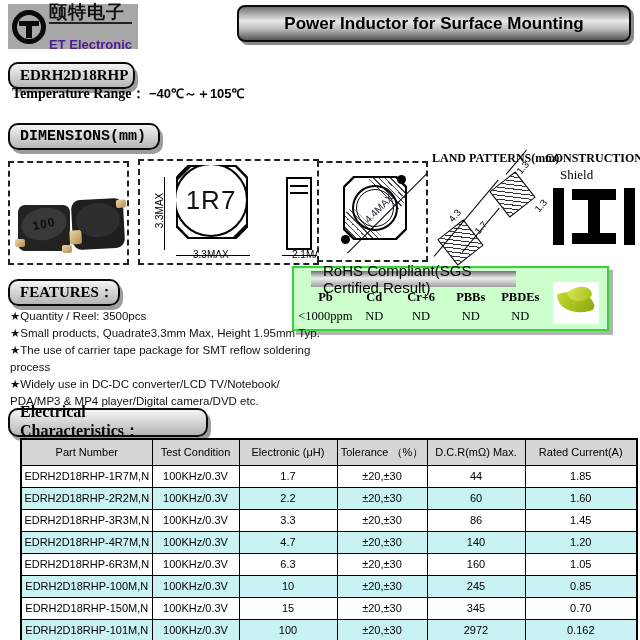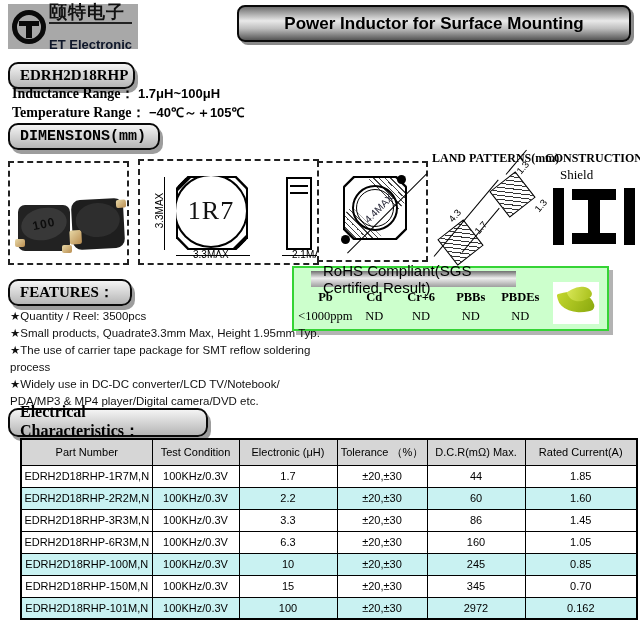--- a/index.html
+++ b/index.html
@@ -6,34 +6,34 @@
   body { background:#e8e8e8; font-family:"Liberation Sans", sans-serif; }
   .page { position:relative; width:640px; height:640px; background:#ffffff; overflow:hidden; margin:0 auto; }
 
   
   .logo { position:absolute; left:8px; top:4px; width:130px; height:45px; background:#a8a8a8; display:flex; align-items:center; padding:2px 4px; }
   .logo-circle { position:relative; width:34px; height:34px; border:5px solid #0a0a0a; border-radius:50%; flex:0 0 auto; }
   .logo-circle::before { content:""; position:absolute; left:2px; top:6px; width:20px; height:5px; background:#0a0a0a; }
   .logo-circle::after { content:""; position:absolute; left:9px; top:9px; width:6px; height:14px; background:#0a0a0a; }
   .logo-txt { margin-left:3px; line-height:1; }
   .logo-cn { font-size:18px; font-weight:bold; color:#111; letter-spacing:1px; border-bottom:2px solid #222; padding-bottom:1px; }
-  .logo-en { font-size:13px; font-weight:bold; color:#0f172a; margin-top:14px; }
+  .logo-en { font-size:13px; font-weight:bold; color:#4c1d95; margin-top:14px; }
 
   .title-bar { position:absolute; left:237px; top:5px; width:394px; height:37px; border:2px solid #0a0a0a; border-radius:8px;
     background:linear-gradient(180deg,#6f6f6f 0%,#e9e9e9 42%,#bdbdbd 66%,#565656 100%);
     box-shadow:3px 3px 0 #8a8a8a; display:flex; align-items:center; justify-content:center;
     font-weight:bold; font-size:17px; color:#000; }
 
   .badge { position:absolute; border:2px solid #0a0a0a; border-radius:10px;
     background:linear-gradient(180deg,#f4f4f4,#b5b5b5); box-shadow:3px 4px 0 #9d9d9d;
     display:flex; align-items:center; padding:0 10px;
     font-family:"Liberation Serif", serif; font-weight:bold; color:#000; }
   .badge-part  { left:8px;  top:54px;  width:127px; height:27px; font-size:15px;margin-top:8px; }
   .badge-dim   { left:8px;  top:123px; width:152px; height:27px; font-size:15px;font-family:Liberation Mono, monospace; }
-  .badge-feat  { left:8px;  top:279px; width:124px; height:27px; font-size:15px; }
+  .badge-feat  { left:8px;  top:279px; width:112px; height:27px; font-size:15px; }
   .badge-elec  { left:8px;  top:408px; width:200px; height:29px; font-size:16px; }
 
   .specs { position:absolute; left:12px; top:84px; font-family:"Liberation Serif", serif; font-weight:bold; font-size:14px; line-height:19px; color:#000; }
   .specs .val { font-family:"Liberation Sans", sans-serif; font-size:13px; }
 
   
   .dashbox { position:absolute; border:2px dashed #222; background:#fff; }
   .box-photo   { left:8px;   top:161px; width:121px; height:104px; }
   .box-drawing { left:138px; top:159px; width:181px; height:106px; }
   .box-diamond { left:317px; top:161px; width:111px; height:101px; }
@@ -45,21 +45,21 @@
     transform:rotate(-12deg); }
   .ind2 { position:absolute; left:62px; top:36px; width:52px; height:50px; background:#1e1e1e; border-radius:9px; transform:rotate(-3deg); }
   .ind2 .face { position:absolute; left:4px; top:4px; right:4px; bottom:12px; background:#2e2e2e; border-radius:50%; }
   .pin { position:absolute; width:10px; height:8px; background:linear-gradient(135deg,#e8d9a8,#b98c4f); border-radius:2px; }
 
   
   .oct { position:absolute; background:#000;
     clip-path:polygon(16% 0,84% 0,100% 16%,100% 84%,84% 100%,16% 100%,0 84%,0 16%); }
   .oct-in { position:absolute; inset:2px; background:#fff;
     clip-path:polygon(16% 0,84% 0,100% 16%,100% 84%,84% 100%,16% 100%,0 84%,0 16%); }
-  .tv { left:36px; top:15px; width:72px; height:74px;font-family:Liberation Serif, serif; }
+  .tv { left:36px; top:4px; width:72px; height:74px; }
   .tv-circle { position:absolute; left:-2px; top:-2px; width:74px; height:74px; border:2px solid #000; border-radius:50%;
     background:#fff; display:flex; align-items:center; justify-content:center;
     font-size:26px; color:#111; letter-spacing:1px; }
   .tri-tl { position:absolute; left:2px; top:2px; width:0; height:0; border-top:13px solid #000; border-right:13px solid transparent; z-index:3; }
   .tri-br { position:absolute; right:2px; bottom:2px; width:0; height:0; border-bottom:13px solid #000; border-left:13px solid transparent; z-index:3; }
 
   
   .sv { position:absolute; left:146px; top:16px; width:26px; height:73px; border:2px solid #000; background:#fff; }
   .sv .coil { position:absolute; left:2px; right:2px; top:6px; height:9px; border-top:2px solid #000; border-bottom:2px solid #000; }
 
@@ -132,21 +132,20 @@
       <div class="logo-cn">颐特电子</div>
       <div class="logo-en">ET Electronic</div>
     </div>
   </div>
 
   <div class="title-bar">Power Inductor for Surface Mounting</div>
 
   <div class="badge badge-part">EDRH2D18RHP</div>
 
   <div class="specs">
-    <div><span>Inductance Range：</span>  <span class="val">1.7μH~100μH</span></div>
     <div><span>Temperature Range：</span>  <span class="val">−40℃～＋105℃</span></div>
   </div>
 
   <div class="badge badge-dim">DIMENSIONS(mm)</div>
 
   <div class="dashbox box-photo">
     <div class="ind1">
       <div class="face">100</div>
       <div class="pin" style="left:-3px; bottom:4px;"></div>
       <div class="pin" style="right:-2px; bottom:-2px;"></div>
@@ -294,20 +293,28 @@
           <td>1.60</td>
         </tr>
         <tr>
           <td>EDRH2D18RHP-3R3M,N</td>
           <td>100KHz/0.3V</td>
           <td>3.3</td>
           <td>±20,±30</td>
           <td>86</td>
           <td>1.45</td>
         </tr>
+        <tr class="alt">
+          <td>EDRH2D18RHP-4R7M,N</td>
+          <td>100KHz/0.3V</td>
+          <td>4.7</td>
+          <td>±20,±30</td>
+          <td>140</td>
+          <td>1.20</td>
+        </tr>
         <tr>
           <td>EDRH2D18RHP-6R3M,N</td>
           <td>100KHz/0.3V</td>
           <td>6.3</td>
           <td>±20,±30</td>
           <td>160</td>
           <td>1.05</td>
         </tr>
         <tr class="alt">
           <td>EDRH2D18RHP-100M,N</td>

